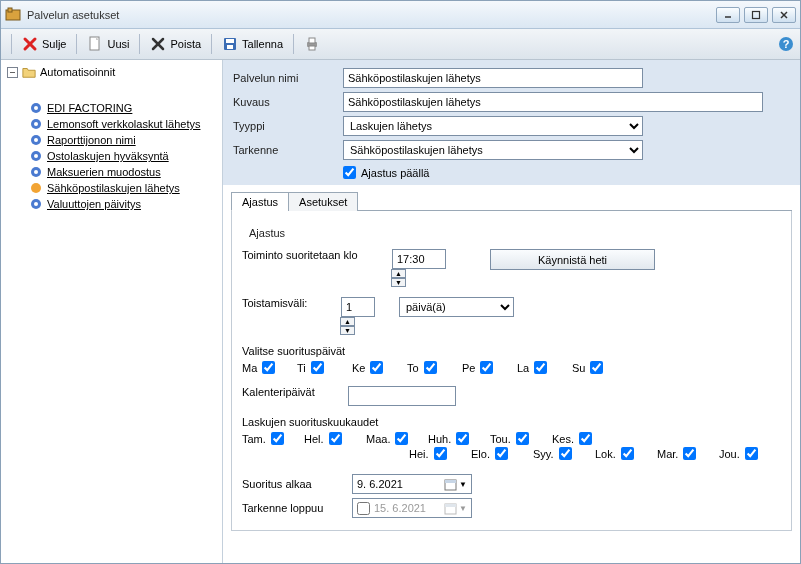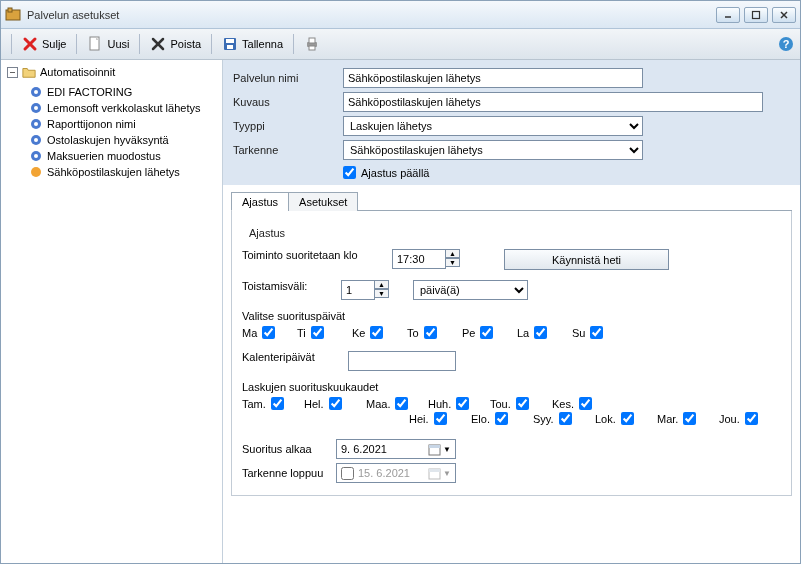--- a/index.html
+++ b/index.html
@@ -14,21 +14,21 @@
   .tb-sep { width: 1px; height: 20px; background: #b0bccc; margin: 0 4px; }
   .tb-btn { display: flex; align-items: center; gap: 4px; padding: 2px 4px; cursor: default; }
   .tb-icon { width: 16px; height: 16px; display: inline-block; }
   .help-icon { margin-left: auto; width:16px; height:16px; }
 
   .content { display: flex; height: calc(100% - 58px); }
   .sidebar { width: 222px; border-right: 1px solid #c4d0dc; background: #fff; padding: 4px; overflow: auto; }
   .tree-root { display: flex; align-items: center; gap: 4px; padding: 1px 2px; }
   .tree-root .toggle { width: 11px; height: 11px; border: 1px solid #7a8290; display: flex; align-items: center; justify-content: center; font-size: 9px; line-height: 1; background: #fff; }
   .folder-icon { width:14px; height:14px; }
-  .tree-children { margin-left: 22px; margin-top: 4px; }
+  .tree-children { margin-left: 22px; margin-top: 20px; text-decoration: underline; }
   .tree-item { display: flex; align-items: center; gap: 4px; padding: 1px 2px; cursor: default; min-height: 16px;}
   .gear-icon { width: 14px; height: 14px; }
   .orange-icon svg circle { fill: #f2a434; }
 
   .main { flex: 1; background: #fff; display:flex; flex-direction: column; }
   .topform { background: #dce6f2; padding: 8px 10px 6px 10px; }
   .form-row { display: flex; align-items: center; margin-bottom: 4px; }
   .form-label { width: 110px; color: #222; }
   .form-input { height: 20px; border: 1px solid #7b8ea4; background: #fff; padding: 1px 4px; }
   .w1 { width: 300px; } .w2 { width: 420px; }
@@ -41,32 +41,32 @@
   .tab.active { background:#fff; border-bottom:1px solid #fff; }
 
   .fieldset { border:1px solid #c3ccd6; margin-top:0; padding:8px 10px 8px 10px; }
   .fieldset-title { font-size:11px; color:#222; margin: -14px 0 6px 4px; background:#fff; display:inline-block; padding:0 3px; }
 
   .line { display:flex; align-items:flex-start; gap:24px; margin: 4px 0 10px 0; }
   .label2 { min-width: 126px; }
   .spin { height:20px; border:1px solid #7b8ea4; background:#fff; padding:1px 4px; width:54px; display:flex; align-items:center; }
   .spin-btns { display:flex; flex-direction:column; margin-left:-1px; }
   .spin-btns div { width:15px; height:9px; border:1px solid #7b8ea4; background:#f2f4f6; font-size:7px; line-height:7px; text-align:center; }
-  .spin-wrap { display:flex; }
+  .spin-wrap { display:flex;flex-direction:column; }
   .wide-btn { width:165px; height:21px; border:1px solid #7b8ea4; background:linear-gradient(#fafcfe,#e2e8ee); margin-left:20px; }
   .sel { height:20px; border:1px solid #7b8ea4; background:#fff; width:115px; padding:0 2px; }
 
   .sub-title { margin: 8px 0 4px 0; }
   .days-row, .months-row { display:flex; gap:0; align-items:center; margin: 2px 0; }
   .chk-unit { display:flex; align-items:center; gap:5px; width:55px; }
   .chk-unit-m { display:flex; align-items:center; gap:5px; width:62px; }
   input[type=checkbox] { width:13px; height:13px; margin:0; padding:0; }
   .cal-input { height:20px; width:108px; border:1px solid #7b8ea4; background:#fff; padding:1px 4px; }
 
-  .date-row { display:flex; align-items:center; gap:4px; margin:4px 0; }
+  .date-row { display:flex; align-items:center; gap:20px; margin:4px 0; }
   .date-lbl { width:90px; }
   .date-input-wrap { display:flex; align-items:center; }
   .date-input { height:20px; width:120px; border:1px solid #7b8ea4; background:#fff; padding:1px 4px; display:flex; align-items:center; justify-content:space-between; }
   .cal-icon { width:13px; height:13px; }
   .disabled { color:#9a9a9a; }
   .date-chk { margin-right:6px; }
 
 </style>
 </head>
 <body>
@@ -194,20 +194,27 @@
               <circle cx="7" cy="7" r="2" fill="#fff"></circle>
             </svg></span>
           <span>Maksuerien muodostus</span>
         </div>
         <div class="tree-item orange-icon">
           <span class="gear-icon"><svg viewBox="0 0 14 14">
               <circle cx="7" cy="7" r="5" fill="#f2a434"></circle>
               <circle cx="7" cy="7" r="2" fill="#fff"></circle>
             </svg></span>
           <span>Sähköpostilaskujen lähetys</span>
+        </div>
+        <div class="tree-item">
+          <span class="gear-icon"><svg viewBox="0 0 14 14">
+              <circle cx="7" cy="7" r="5" fill="#4a7ad0"></circle>
+              <circle cx="7" cy="7" r="2" fill="#fff"></circle>
+            </svg></span>
+          <span>Valuuttojen päivitys</span>
         </div>
       </div>
   </div>
 
   <div class="main">
     <div class="topform">
       <div class="form-row">
         <span class="form-label">Palvelun nimi</span>
         <input class="form-input w1" value="Sähköpostilaskujen lähetys" style="">
       </div>

